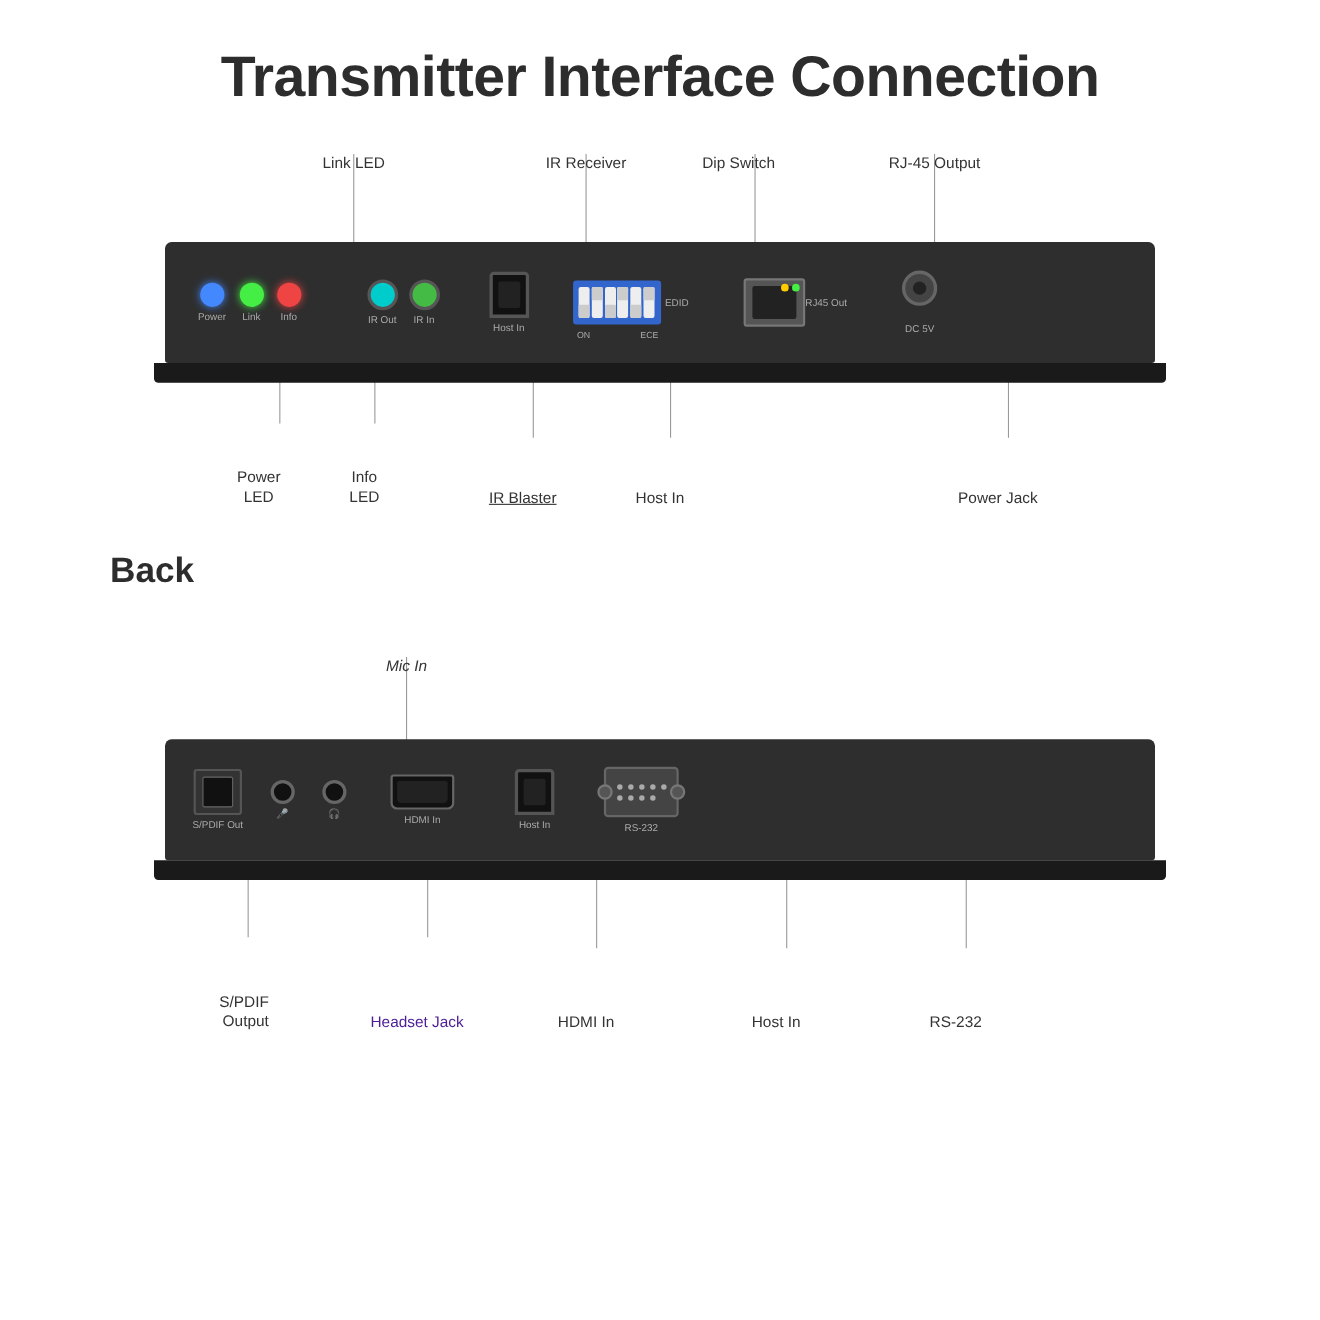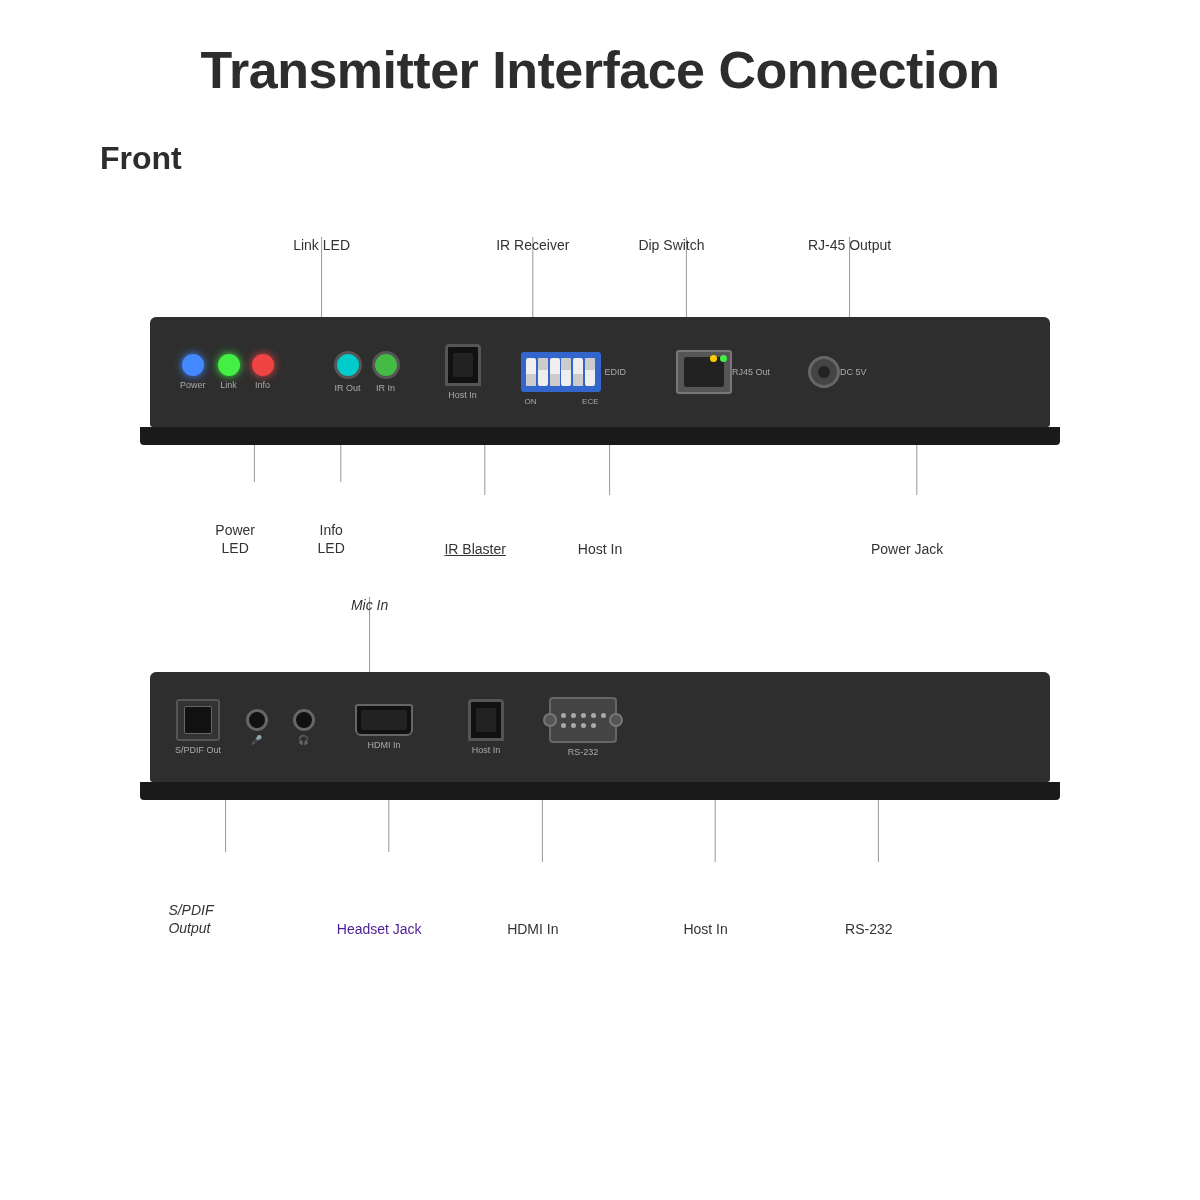--- a/index.html
+++ b/index.html
@@ -251,24 +251,24 @@
       height: 7px;
       border-radius: 50%;
     }
 
     .rj45-led-yellow { background: #ffcc00; }
     .rj45-led-green { background: #44ee44; }
 
     
     .dc-jack {
       display: flex;
-      flex-direction: row;
-      align-items: center;
-      gap: 0;
-      margin-left: 8px;
+      flex-direction: column;
+      align-items: center;
+      gap: 16px;
+      margin-left: 20px;
     }
 
     .dc-jack-body {
       width: 32px;
       height: 32px;
       border-radius: 50%;
       background: #444;
       border: 3px solid #666;
       display: flex;
       align-items: center;
@@ -481,21 +481,20 @@
     .back-device-top { top: 75px; }
   </style>
 </head>
 <body>
 
 <h1 class="page-title">Transmitter Interface Connection</h1>
 
 <div class="main-layout">
 
   <div class="front-section">
-    <div class="front-label">Front</div>
 
     <div class="diagram-area">
 
       <svg class="callout-lines" xmlns="http://www.w3.org/2000/svg">
 
         <line x1="21%" y1="0" x2="21%" y2="82" stroke="#999" stroke-width="1"></line>
 
         <line x1="43%" y1="0" x2="43%" y2="82" stroke="#999" stroke-width="1"></line>
 
         <line x1="59%" y1="0" x2="59%" y2="82" stroke="#999" stroke-width="1"></line>
@@ -600,20 +599,21 @@
 
       <div style="position:absolute;bottom:0;left:calc(12% - 35px);font-size:14px;color:#333;text-align:center;width:70px;line-height:1.3;">Power<br>LED</div>
       <div style="position:absolute;bottom:0;left:calc(22% - 28px);font-size:14px;color:#333;text-align:center;width:56px;line-height:1.3;">Info<br>LED</div>
       <div style="position:absolute;bottom:0;left:calc(37% - 44px);font-size:14px;color:#333;text-align:center;width:88px;text-decoration:underline;">IR Blaster</div>
       <div style="position:absolute;bottom:0;left:calc(50% - 36px);font-size:14px;color:#333;text-align:center;width:72px;">Host In</div>
       <div style="position:absolute;bottom:0;left:calc(82% - 48px);font-size:14px;color:#333;text-align:center;width:96px;">Power Jack</div>
     </div>
   </div>
 
   <div class="back-section">
+    <div class="back-label">Back</div>
 
     <div class="back-diagram-area">
 
       <svg class="callout-lines" xmlns="http://www.w3.org/2000/svg">
 
         <line x1="26%" y1="0" x2="26%" y2="76" stroke="#999" stroke-width="1"></line>
 
         <line x1="11%" y1="188" x2="11%" y2="255" stroke="#999" stroke-width="1"></line>
 
         <line x1="28%" y1="188" x2="28%" y2="255" stroke="#999" stroke-width="1"></line>
@@ -675,21 +675,21 @@
                 <div class="rs232-pin"></div>
                 <div class="rs232-pin"></div>
                 <div class="rs232-pin"></div>
               </div>
             </div>
             <span class="port-label-small">RS-232</span>
           </div>
         </div>
       </div>
 
-      <div style="position:absolute;bottom:0;left:calc(9% - 38px);font-size:14px;color:#333;text-align:left;width:76px;line-height:1.3;font-style:italic;">S/PDIF<br>Output</div>
+      <div style="position:absolute;bottom:0;left:calc(9% - 38px);font-size:14px;color:#333;text-align:right;width:76px;line-height:1.3;">S/PDIF<br>Output</div>
       <div style="position:absolute;bottom:0;left:calc(27% - 52px);font-size:14px;color:#4c1d95;text-align:center;width:104px;">Headset Jack</div>
       <div style="position:absolute;bottom:0;left:calc(43% - 40px);font-size:14px;color:#333;text-align:center;width:80px;">HDMI In</div>
       <div style="position:absolute;bottom:0;left:calc(61% - 36px);font-size:14px;color:#333;text-align:center;width:72px;">Host In</div>
       <div style="position:absolute;bottom:0;left:calc(78% - 36px);font-size:14px;color:#333;text-align:center;width:72px;">RS-232</div>
     </div>
   </div>
 
 </div>
 
 </body></html>

